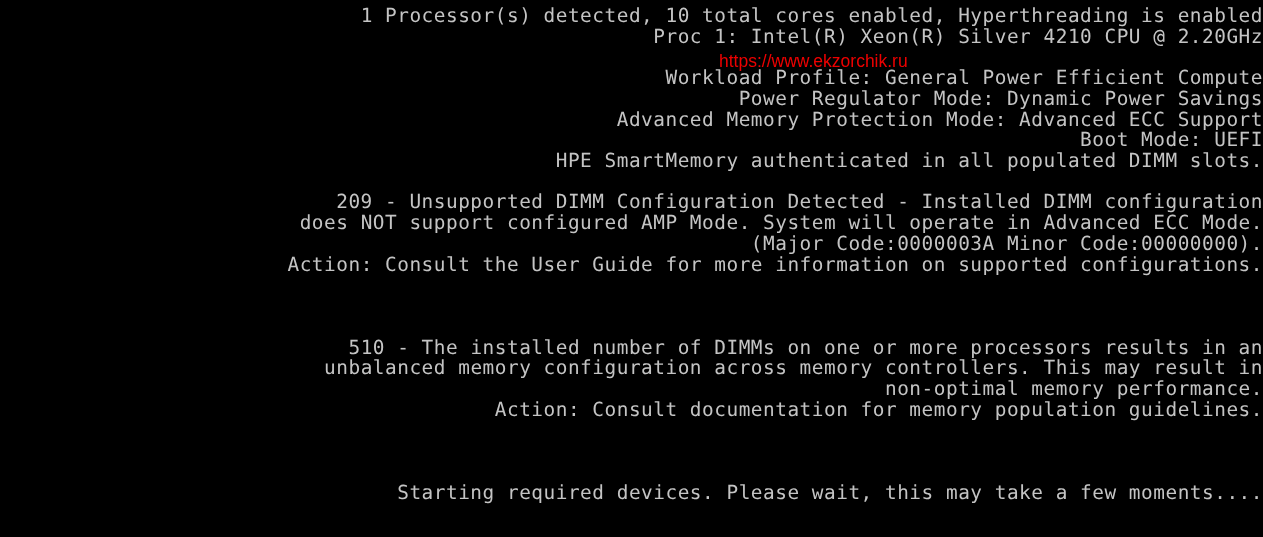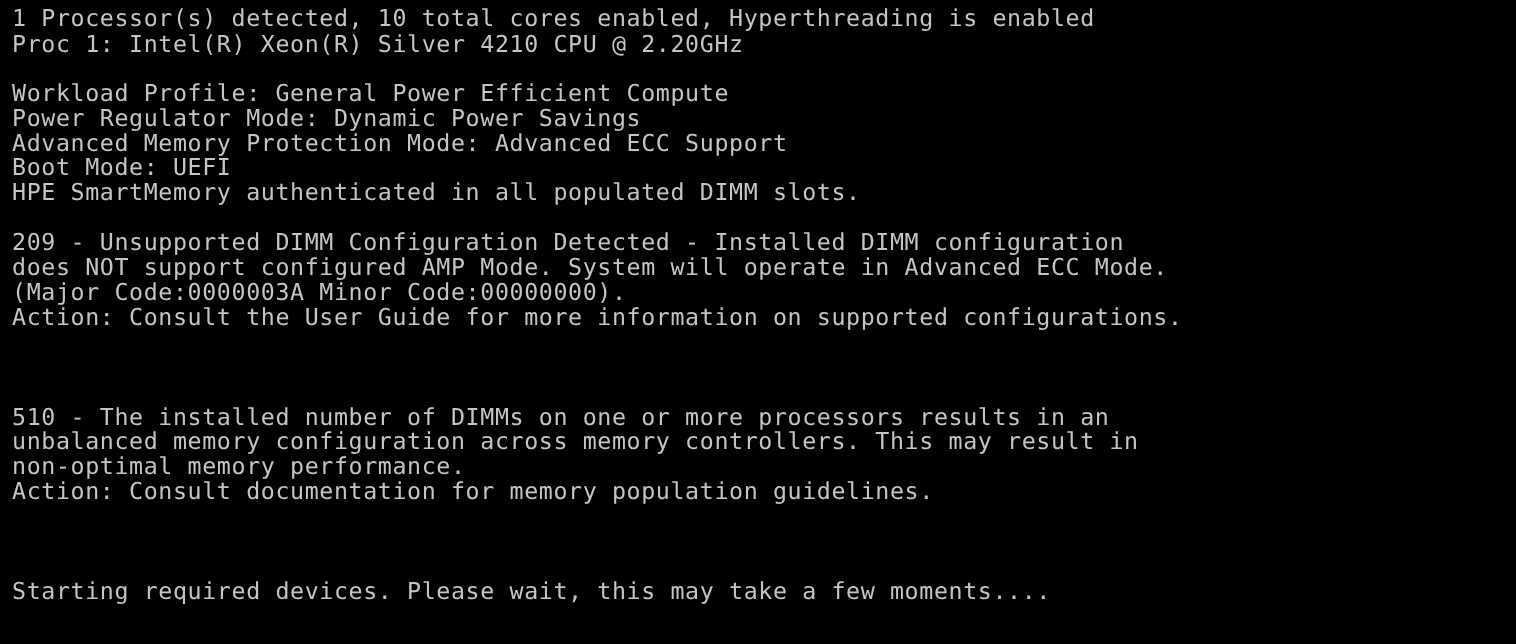--- a/index.html
+++ b/index.html
@@ -32,20 +32,21 @@
     padding: 0;
     color: #c4c4c4;
     font-family: "DejaVu Sans Mono", "Liberation Mono", monospace;
     font-size: 19.4px;
     line-height: 20.72px;
     letter-spacing: 0.52px;
     white-space: pre;
     font-weight: 400;
     -webkit-font-smoothing: none;
     text-rendering: geometricPrecision;
+    text-align: right;
   }
   #watermark {
     position: absolute;
     left: 719px;
     top: 51px;
     color: #ee0000;
     font-family: "Liberation Sans", "DejaVu Sans", sans-serif;
     font-size: 17.5px;
     line-height: 20px;
     white-space: pre;
@@ -75,14 +76,15 @@
 
 510 - The installed number of DIMMs on one or more processors results in an
 unbalanced memory configuration across memory controllers. This may result in
 non-optimal memory performance.
 Action: Consult documentation for memory population guidelines.
 
 
 
 Starting required devices. Please wait, this may take a few moments....</pre>
 
+  <div id="watermark" style="color: rgb(238, 0, 0);">https://www.ekzorchik.ru</div>
 
 </div>
 
 </body></html>

